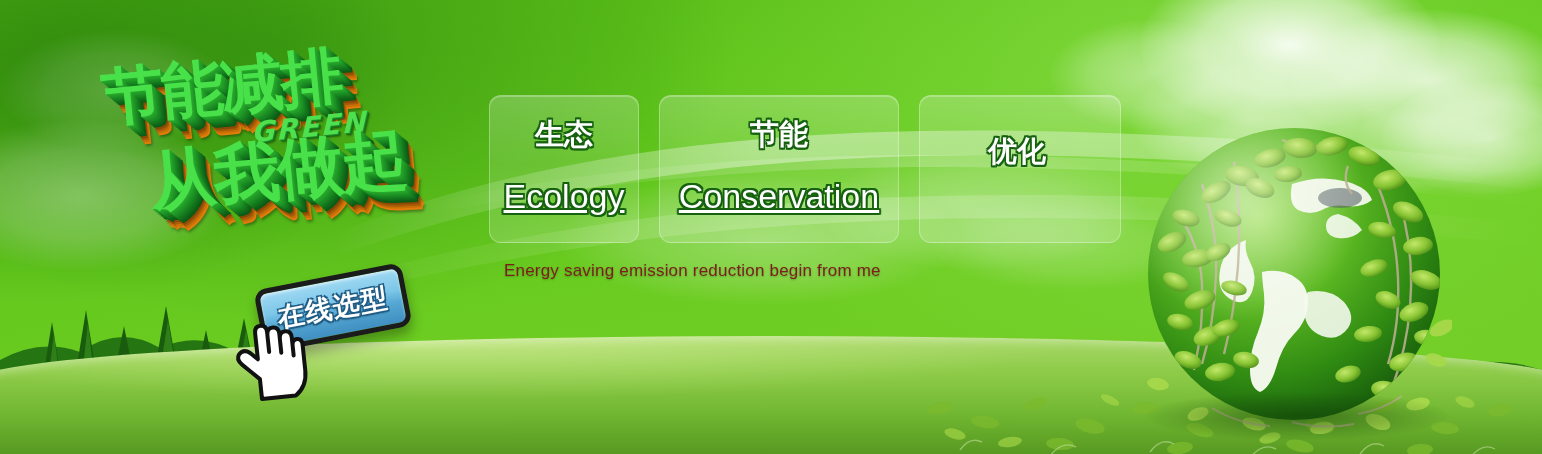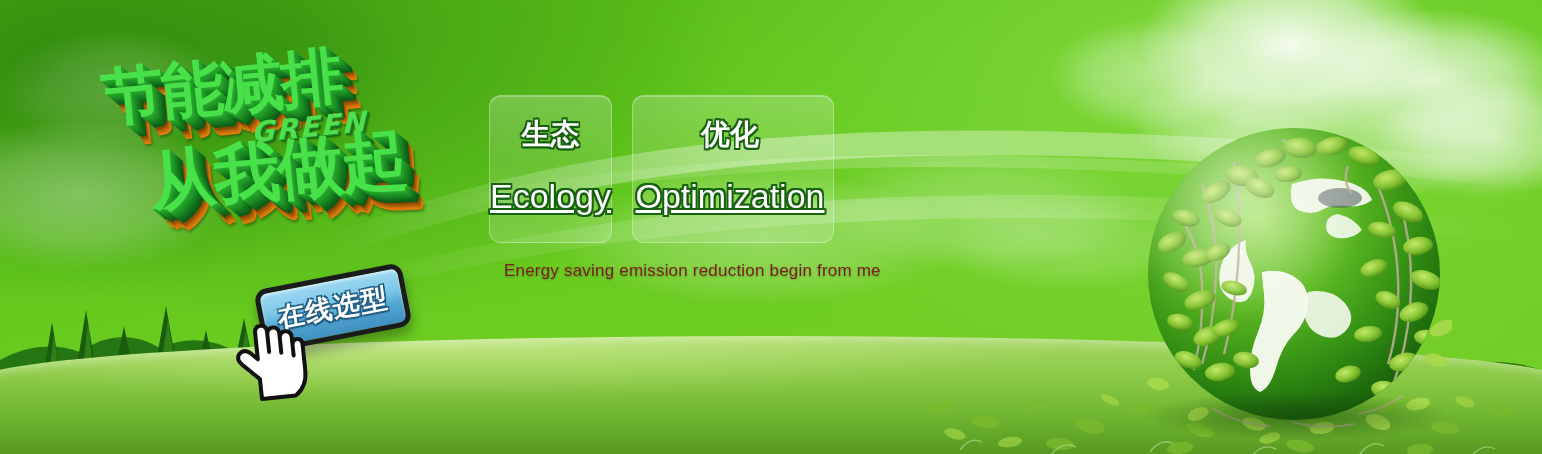--- a/index.html
+++ b/index.html
@@ -143,21 +143,21 @@
     background: linear-gradient(180deg, rgba(255,255,255,0.22) 0%, rgba(255,255,255,0.11) 46%, rgba(255,255,255,0.17) 100%);
     border: 1px solid rgba(255,255,255,0.30);
     box-shadow: inset 0 1px 0 rgba(255,255,255,0.28);
     display: flex;
     flex-direction: column;
     align-items: center;
     justify-content: center;
     box-sizing: border-box;
     padding: 4px 14px 10px;
   }
-  .fbox.b1 { width: 123px; }
+  .fbox.b1 { width: 150px; }
   .fbox.b2 { width: 240px; }
   .fbox.b3 { width: 202px; padding-left: 8px; }
 
   .f-cn {
     font-family: "DejaVu Sans", "Liberation Sans", sans-serif;
     font-size: 29px;
     font-weight: bold;
     color: #ffffff;
     line-height: 1;
     margin-bottom: 30px;
@@ -475,23 +475,26 @@
     <div class="t-line t-line1">节能减排</div>
     <div class="t-green">GREEN</div>
     <div class="t-line t-line2">从我做起</div>
   </div>
 
   <div class="features">
     <div class="fbox b1">
       <div class="f-cn">生态</div>
       <div class="f-en">Ecology</div>
     </div>
+    <div class="fbox b2">
+      <div class="f-cn">节能</div>
+      <div class="f-en">Conservation</div>
+    </div>
     <div class="fbox b3">
       <div class="f-cn">优化</div>
-      <div class="f-en">Optimization</div>
     </div>
   </div>
 
   <div class="tagline">Energy saving emission reduction begin from me</div>
 
   <div class="cta-wrap">
     <div class="cta-btn">
       <span class="cta-label">在线选型</span>
     </div>
   </div>

